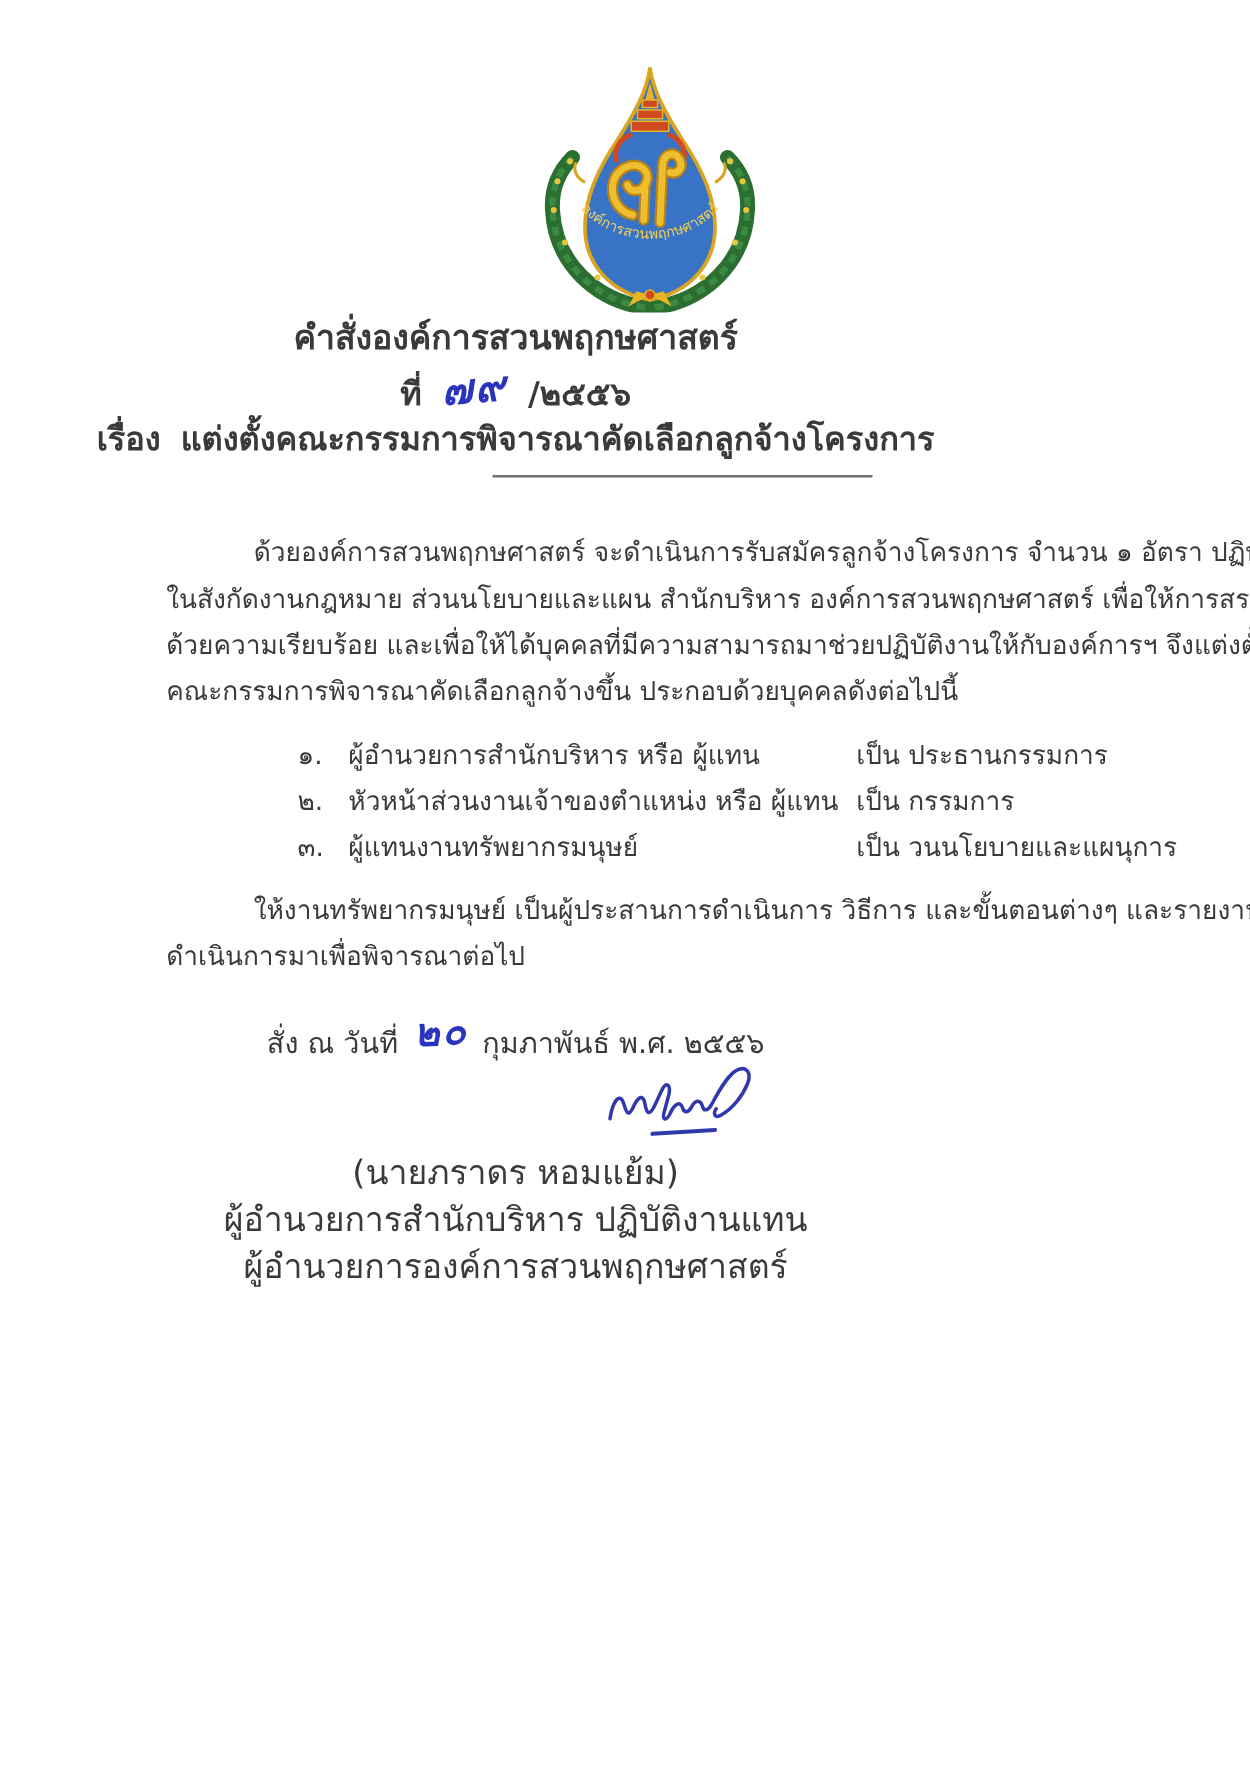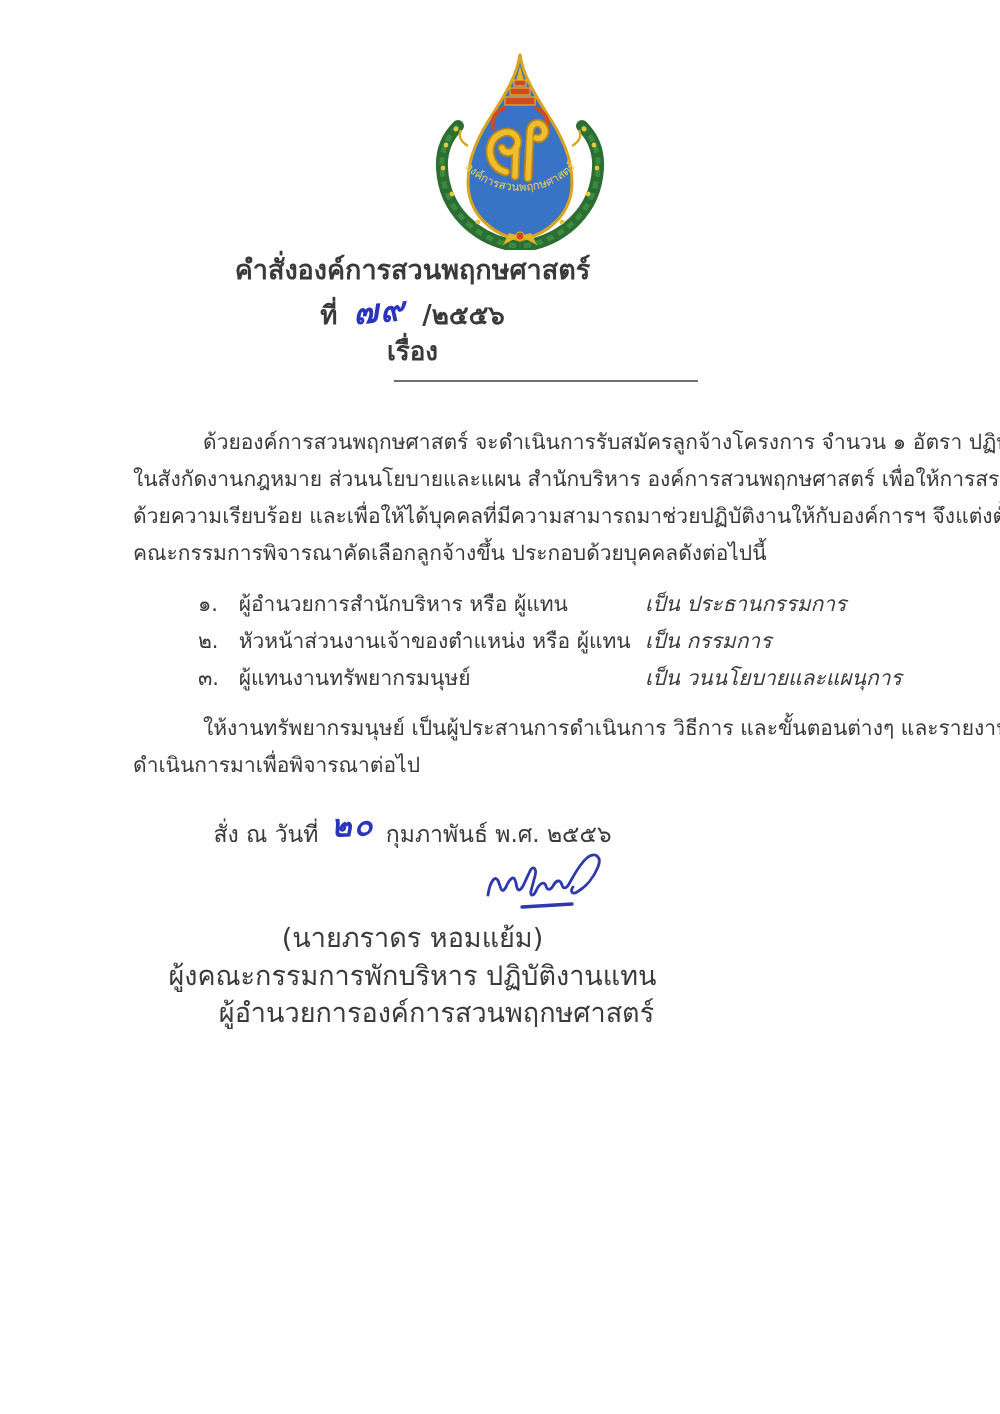--- a/index.html
+++ b/index.html
@@ -13,23 +13,23 @@
   .hdr{font-weight:bold;font-size:26px;}
   .flexc{display:flex;justify-content:center;align-items:baseline;}
   .hand{
     color:#2b34bd;font-size:33px;font-weight:bold;
     display:inline-block;transform:rotate(-5deg) translateY(-2px);
     font-style:italic;letter-spacing:2px;
   }
   .divider{height:2px;background:#4c4c4c;opacity:.8;}
   .bodytext{font-size:21px;line-height:37px;white-space:nowrap;}
   .indent{padding-left:70px;}
-  .committee-row{position:relative;height:37px;white-space:nowrap;font-size:21px;line-height:37px;}
+  .committee-row{position:relative;height:37px;white-space:nowrap;font-size:21px;line-height:37px;margin-left:40px;}
   .committee-row .num{display:inline-block;width:34px;}
-  .committee-row .role{position:absolute;left:447px;top:0;font-style:italic;}
+  .committee-row .role{position:absolute;left:447px;top:0;}
   .dateline{font-size:23px;gap:12px;}
   .dateline .hand{font-size:31px;transform:rotate(-3deg) translateY(-2px);}
   .nameblock{font-size:27px;}
   svg text{font-family:"DejaVu Sans",sans-serif;}
 </style>
 </head>
 <body>
 
 <div class="page">
 
@@ -97,20 +97,21 @@
   <div class="abs center hdr" style="top:248px;font-size:27px;">คำสั่งองค์การสวนพฤกษศาสตร์</div>
 
   <div class="abs center flexc" style="top:286px;height:48px;gap:16px;">
     <span class="hdr">ที่</span>
     <span class="hand">๗๙</span>
     <span class="hdr">/๒๕๕๖</span>
   </div>
 
   <div class="abs center flexc" style="top:330px;gap:16px;">
     <span class="hdr">เรื่อง</span>
+    <span class="hdr">แต่งตั้งคณะกรรมการพิจารณาคัดเลือกลูกจ้างโครงการ</span>
   </div>
 
   <div class="abs divider" style="left:394px;top:380px;width:304px;"></div>
 
   <div class="abs bodytext" style="left:133px;top:424px;">
     <div class="indent">ด้วยองค์การสวนพฤกษศาสตร์  จะดำเนินการรับสมัครลูกจ้างโครงการ จำนวน ๑ อัตรา ปฏิบัติหน้าที่</div>
     <div>ในสังกัดงานกฎหมาย ส่วนนโยบายและแผน สำนักบริหาร องค์การสวนพฤกษศาสตร์ เพื่อให้การสรรหาเป็นไป</div>
     <div>ด้วยความเรียบร้อย และเพื่อให้ได้บุคคลที่มีความสามารถมาช่วยปฏิบัติงานให้กับองค์การฯ จึงแต่งตั้ง</div>
     <div>คณะกรรมการพิจารณาคัดเลือกลูกจ้างขึ้น ประกอบด้วยบุคคลดังต่อไปนี้</div>
   </div>
@@ -148,16 +149,16 @@
     <g fill="none" stroke="#2f38ac" stroke-linecap="round">
       <path stroke-width="2.8" d="M10 50 C 12 36, 18 28, 21 38 C 23 44, 24 49, 28 42 C 31 35, 36 28, 38 38 C 39 45, 41 48, 45 41
            L 52 26 C 55 20, 59 23, 57 31 L 53 46 C 52 51, 55 52, 58 46 C 61 39, 66 35, 68 41 C 69 45, 72 46, 75 41
            C 78 35, 82 34, 84 40 C 85 44, 88 44, 91 39 C 96 30, 102 18, 110 12 C 118 7, 124 12, 120 22
            C 116 32, 108 42, 99 47 C 94 50, 92 46, 95 42"></path>
       <path stroke-width="3.4" d="M44 62 L 94 59"></path>
     </g>
   </svg>
 
   <div class="abs center nameblock" style="top:916px;">(นายภราดร  หอมแย้ม)</div>
-  <div class="abs center nameblock" style="top:954px;">ผู้งคณะกรรมการพักบริหาร  ปฏิบัติงานแทน</div>
-  <div class="abs center nameblock" style="top:991px;padding-left:24px;">ผู้อำนวยการองค์การสวนพฤกษศาสตร์</div>
+  <div class="abs center nameblock" style="top:954px;">ผู้อำนวยการสำนักบริหาร  ปฏิบัติงานแทน</div>
+  <div class="abs center nameblock" style="top:991px;">ผู้อำนวยการองค์การสวนพฤกษศาสตร์</div>
 
 </div>
 
 </body></html>

